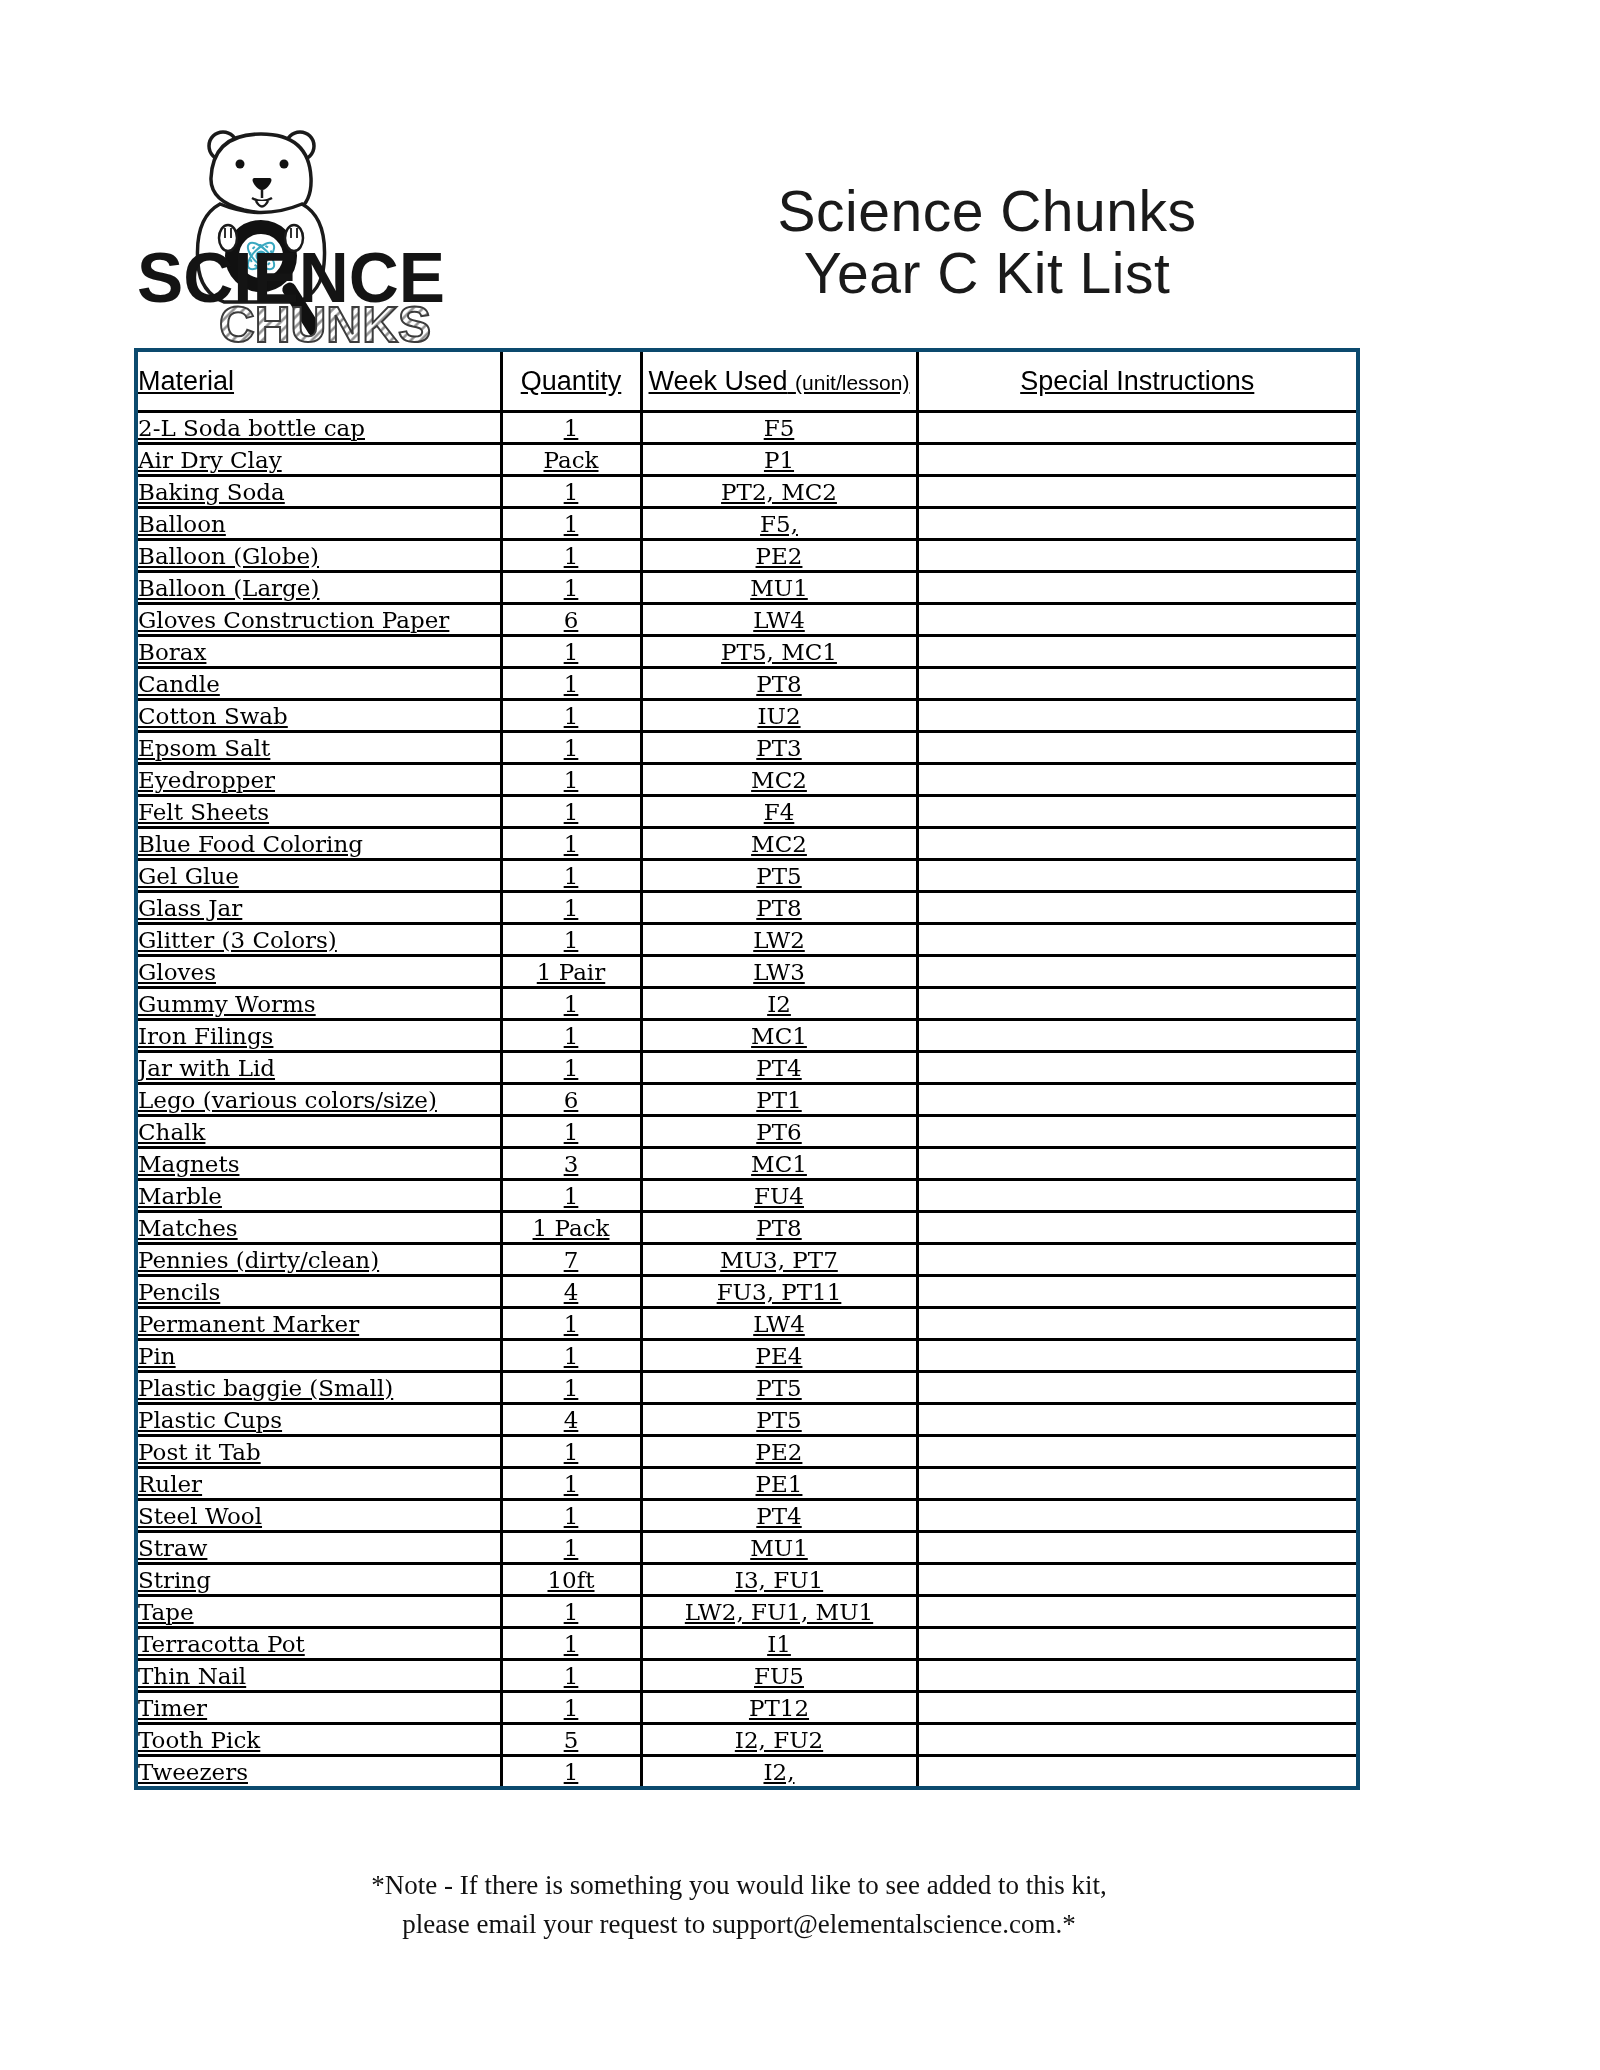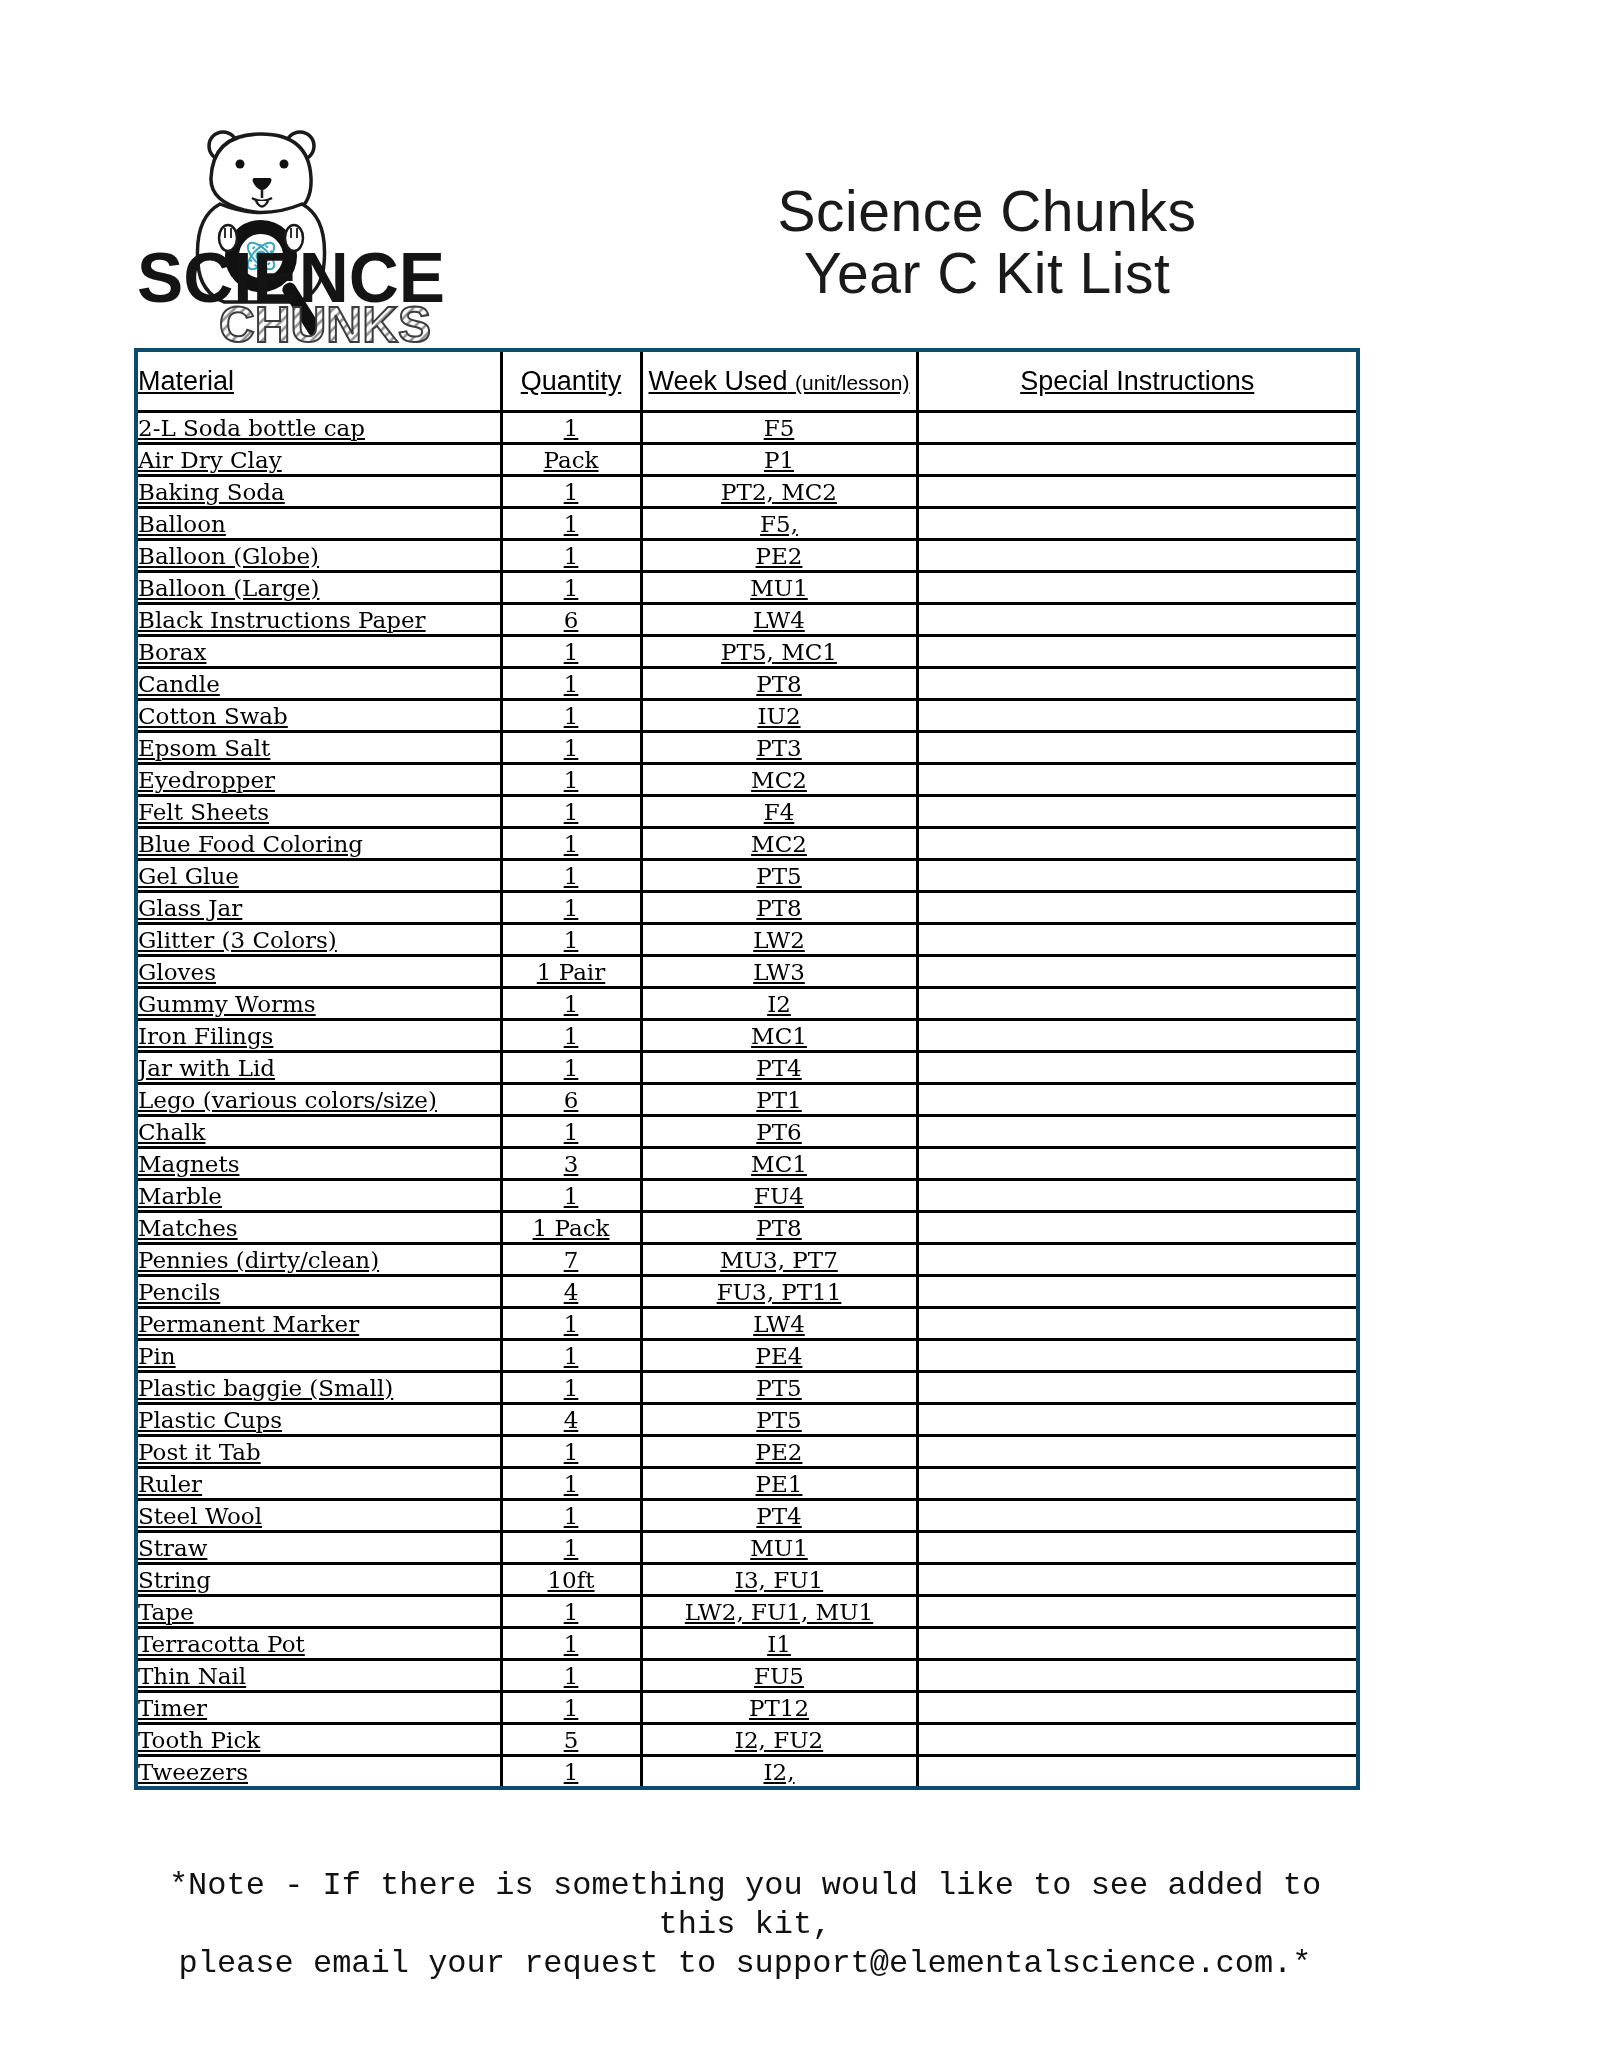--- a/index.html
+++ b/index.html
@@ -54,24 +54,24 @@
     height:29px;
     font-family:"DejaVu Serif", serif;
     font-size:23px;
     vertical-align:middle;
   }
   td.td-material { text-align:left; padding-left:6px; }
   td.td-center   { text-align:center; }
 
   
   .note {
-    position:absolute; left:134px; top:1866px; width:1222px;
+    position:absolute; left:128px; top:1866px; width:1222px;
     text-align:center;
-    font-family:Liberation Mono, monospace;
-    font-size:32px; line-height:39px;
+    font-family:Liberation Serif, serif;
+    font-size:27px; line-height:39px;
     color:#111;
   }
 </style>
 </head>
 <body>
 
 <div class="logo">
   <svg width="334" height="228" viewBox="0 0 334 228">
     <defs>
       <pattern id="hatch" width="7" height="7" patternUnits="userSpaceOnUse" patternTransform="rotate(-45)">
@@ -169,21 +169,21 @@
         <td class="td-center">PE2</td>
         <td class="td-center"></td>
       </tr>
       <tr>
         <td class="td-material">Balloon (Large)</td>
         <td class="td-center">1</td>
         <td class="td-center">MU1</td>
         <td class="td-center"></td>
       </tr>
       <tr>
-        <td class="td-material">Black Instructions Paper</td>
+        <td class="td-material">Gloves Construction Paper</td>
         <td class="td-center">6</td>
         <td class="td-center">LW4</td>
         <td class="td-center"></td>
       </tr>
       <tr>
         <td class="td-material">Borax</td>
         <td class="td-center">1</td>
         <td class="td-center">PT5, MC1</td>
         <td class="td-center"></td>
       </tr>

